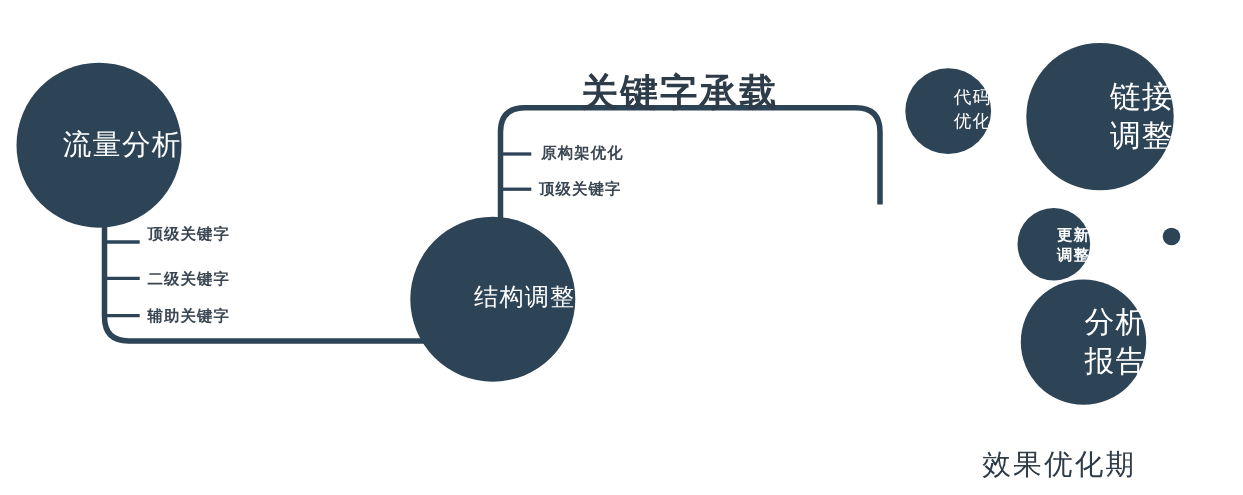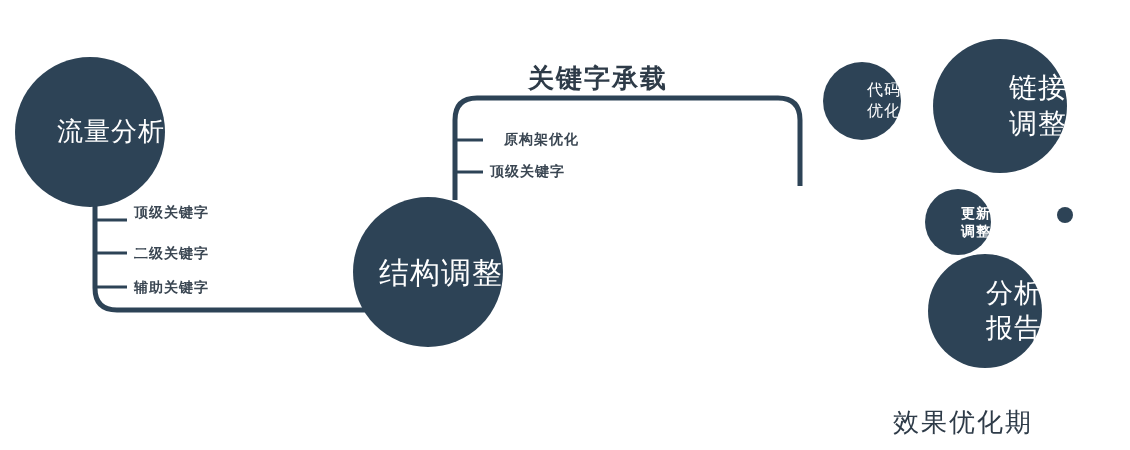--- a/index.html
+++ b/index.html
@@ -25,31 +25,31 @@
     background:var(--primary);
     border-radius:50%;
     color:var(--white);
     display:flex;flex-direction:column;
     align-items:flex-end;justify-content:center;
     text-align:center;
     line-height:1.3;
     letter-spacing:1px;
   }
   .node-traffic{left:15px;top:57px;width:150px;height:150px;font-size:26px;}
-  .node-structure{left:353px;top:197px;width:150px;height:150px;font-size:30px;}
+  .node-structure{left:373px;top:197px;width:150px;height:150px;font-size:22px;font-family:Liberation Mono, monospace;}
   .node-tracking{left:761px;top:180px;width:114px;height:114px;font-size:26px;}
   .node-code{left:823px;top:62px;width:78px;height:78px;font-size:16px;}
   .node-link{left:933px;top:39px;width:134px;height:134px;font-size:28px;}
   .node-update{left:925px;top:189px;width:66px;height:66px;font-size:14px;font-weight:bold;}
   .node-report{left:928px;top:254px;width:114px;height:114px;font-size:27px;}
   .node-dot{left:1057px;top:207px;width:16px;height:16px;}
   .edge-label{
     position:absolute;
     color:var(--label-dark);
-    font-size:26px;
+    font-size:34px;
     font-weight:600;
     letter-spacing:2px;
     white-space:nowrap;
     font-family:Liberation Serif, serif;
   }
   .edge-user-base{left:155px;top:328px;}
   .edge-keyword-carry{left:528px;top:61px;}
   .footer-label{
     position:absolute;
     left:893px;top:405px;
@@ -63,21 +63,21 @@
     position:absolute;
     color:var(--branch-dark);
     font-size:14px;
     font-weight:600;
     letter-spacing:1px;
     white-space:nowrap;
   }
   .b-left-0{left:134px;top:204px;}
   .b-left-1{left:134px;top:245px;}
   .b-left-2{left:134px;top:279px;}
-  .b-mid-0{left:504px;top:131px;}
+  .b-mid-0{left:492px;top:131px;}
   .b-mid-1{left:490px;top:163px;}
 </style>
 </head>
 <body>
 
 <div class="canvas">
 
   <svg class="connectors" width="1130" height="450" viewBox="0 0 1130 450" aria-hidden="true">
     <path class="main" d="M 95 190 L 95 288 Q 95 310 117 310 L 386 310"></path>
     <path class="main" d="M 455 200 L 455 120 Q 455 98 477 98 L 778 98 Q 800 98 800 120 L 800 186"></path>

